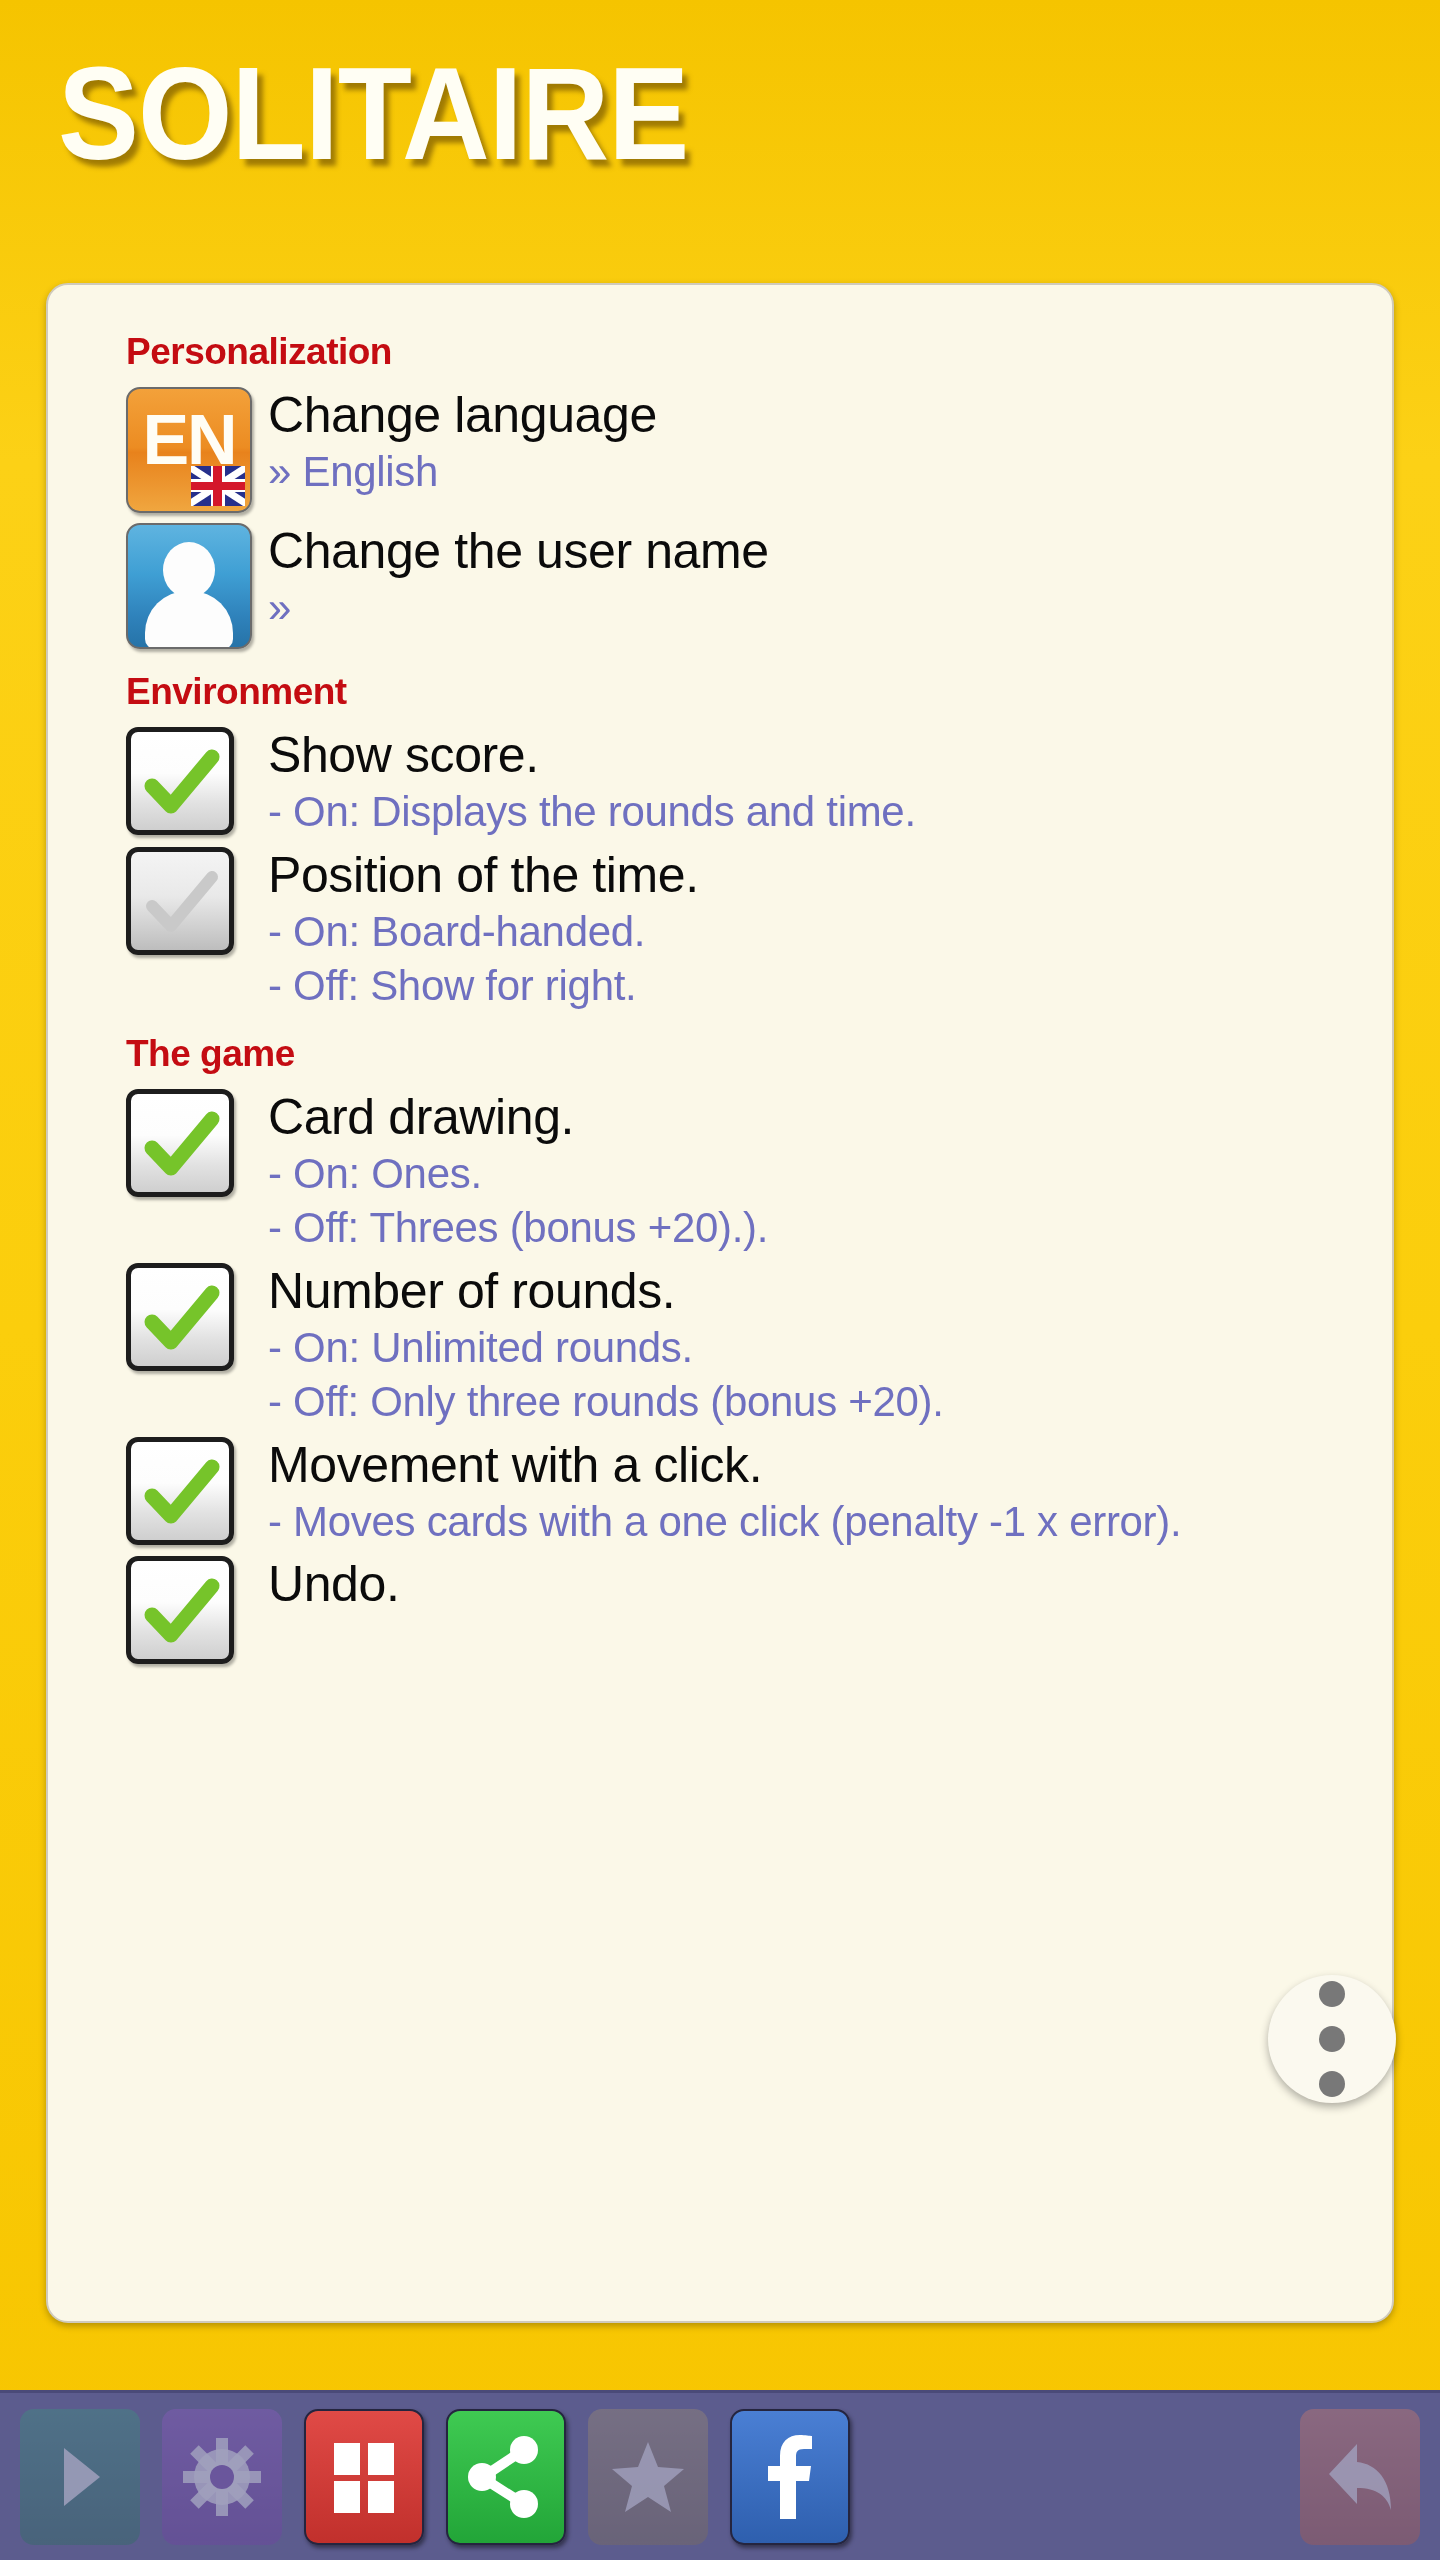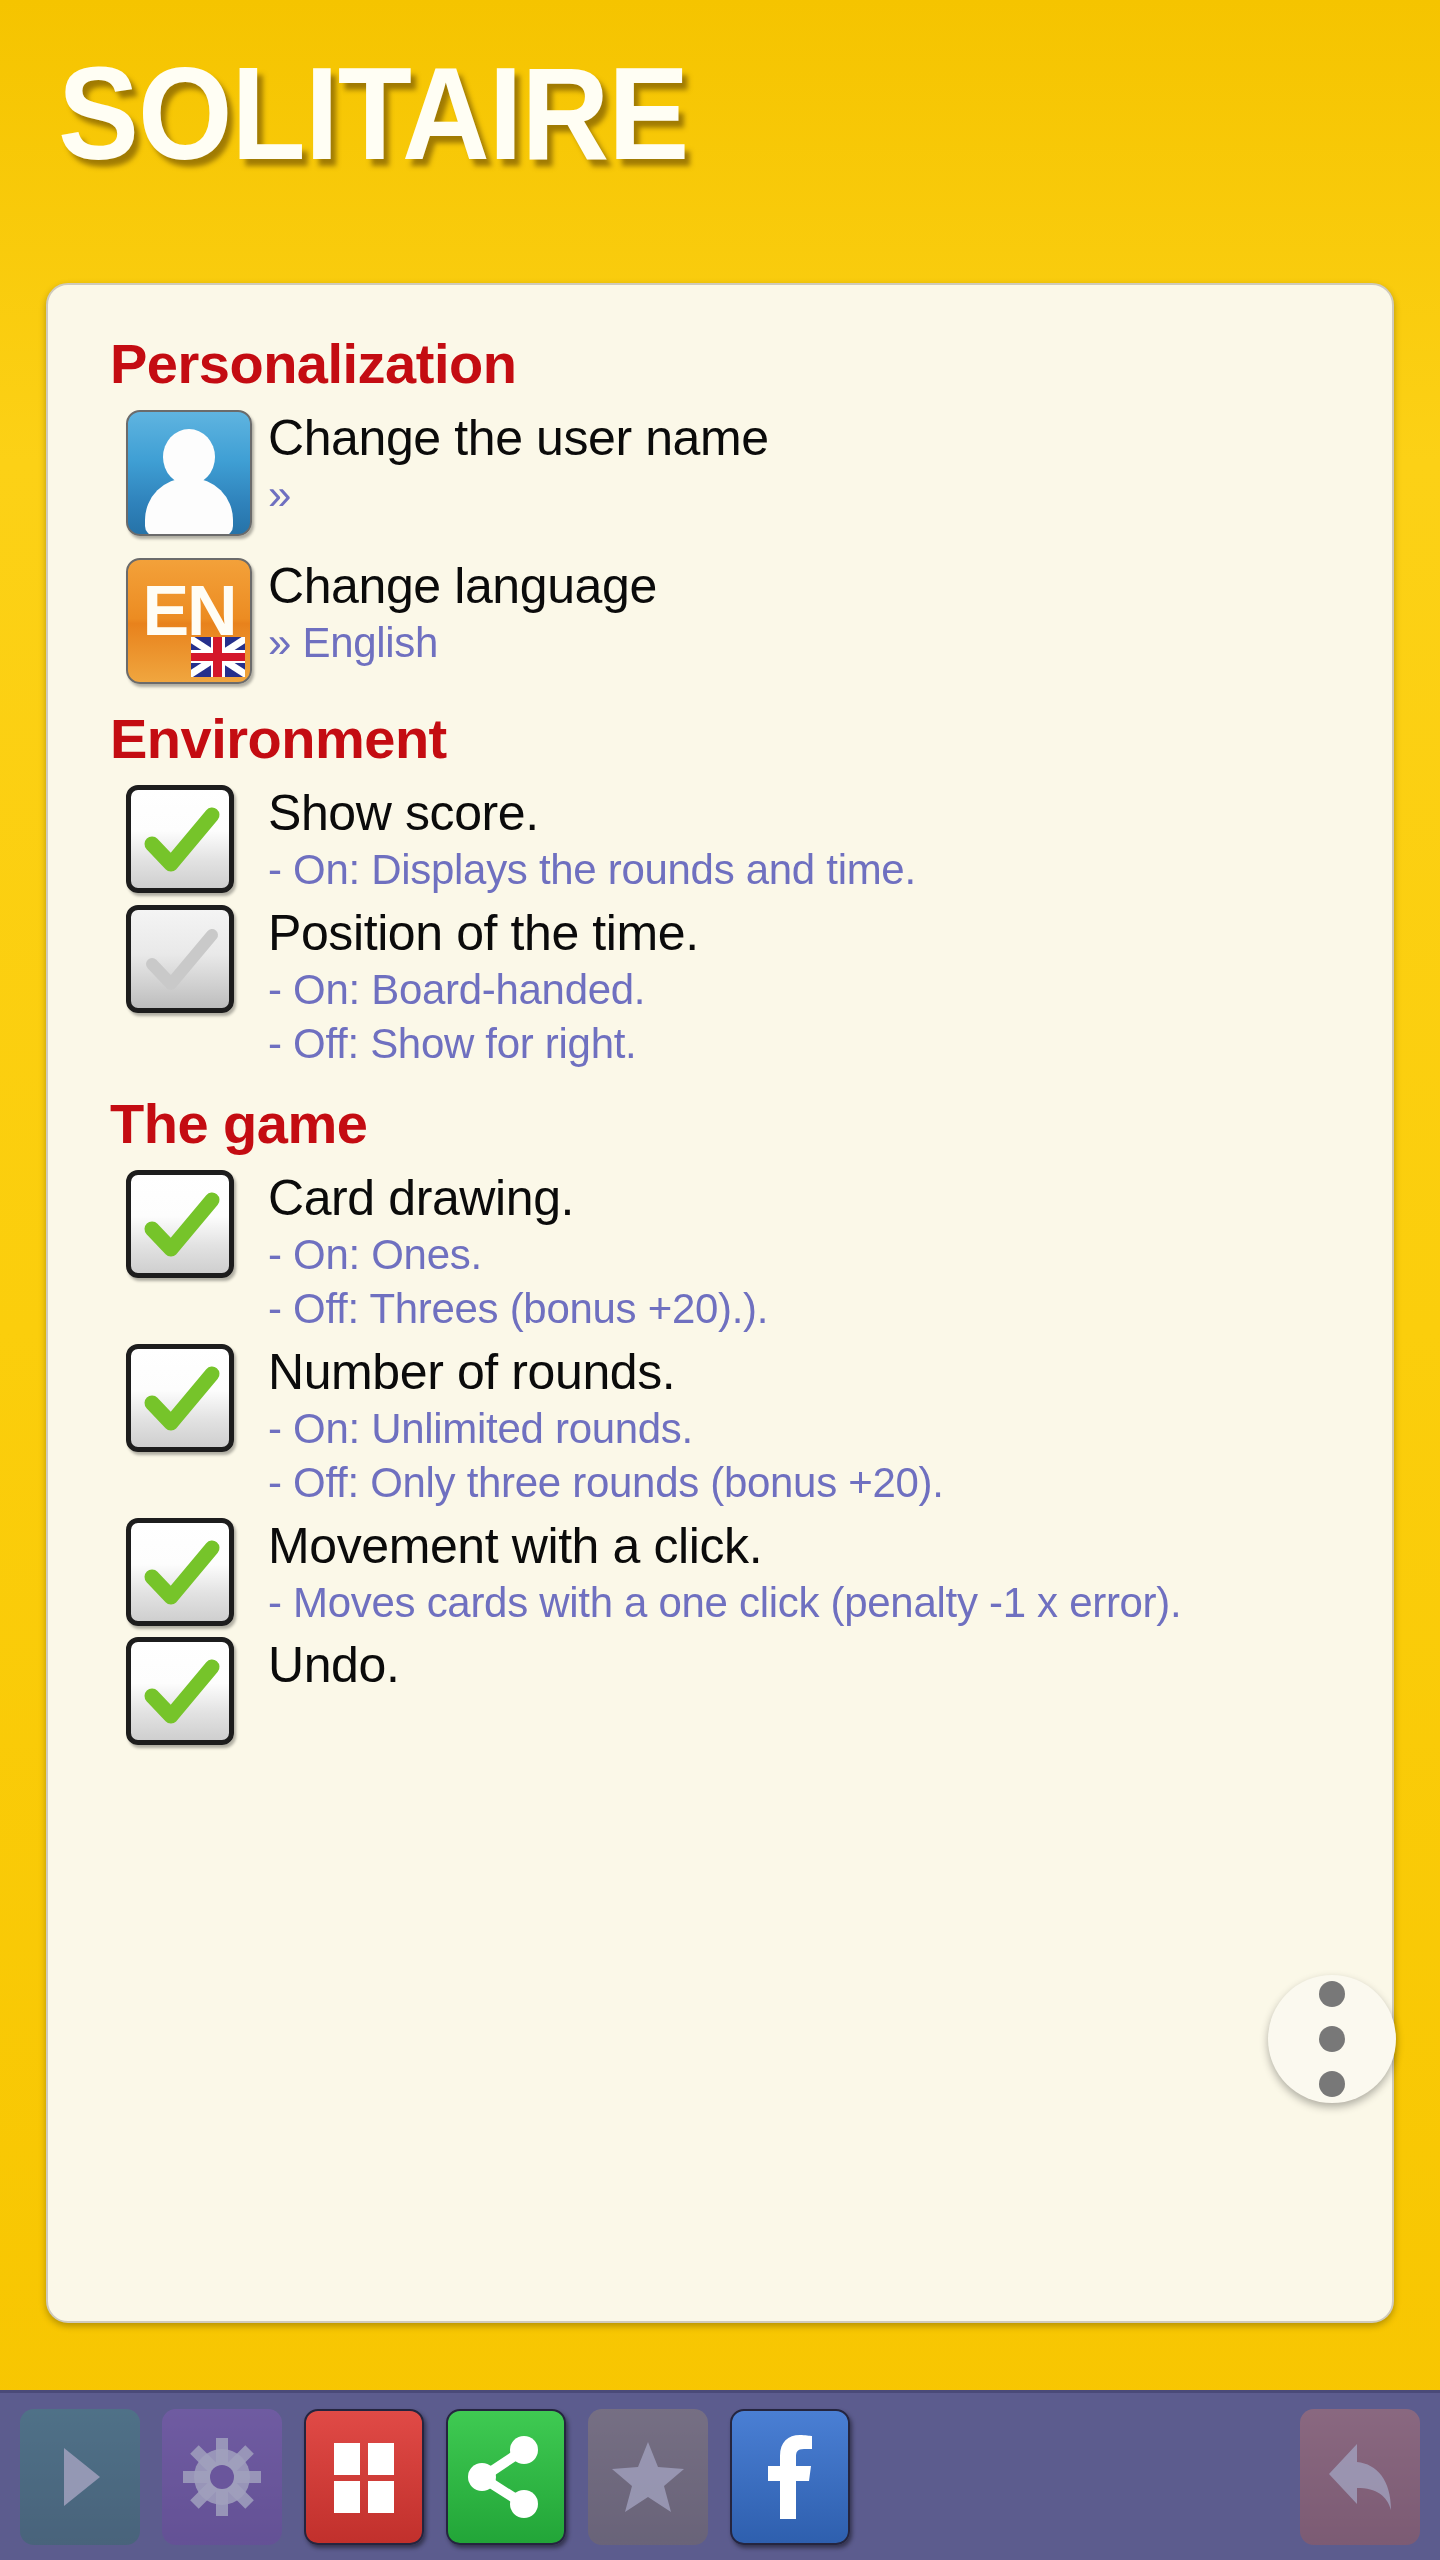--- a/index.html
+++ b/index.html
@@ -33,24 +33,24 @@
     border-radius:22px;
     border:2px solid #cfcabc;
     box-shadow:0 3px 7px rgba(0,0,0,.28);
     overflow:hidden;
     padding:46px 0 0 0;
   }
   .card-inner { padding:0 38px 0 38px; }
 
   h2.section {
     color:#c40c12;
-    font-size:56px;
+    font-size:37px;
     font-weight:bold;
     letter-spacing:-0.5px;
-    margin:0 0 14px 24px;
+    margin:0 0 14px 40px;
   }
   h2.section.tight { margin-top:22px; }
 
   .row { display:flex; align-items:flex-start; margin:0 0 10px 40px; }
   .row-icon { flex:0 0 auto; width:126px; }
   .row-body { flex:1 1 auto; padding-left:16px; padding-top:2px; }
 
   .row-title {
     font-size:50px;
     color:#0b0b0b;
@@ -186,50 +186,50 @@
 
 <div class="header">
   <div class="app-title">SOLITAIRE</div>
 </div>
 
 <div class="card">
   <div class="card-inner">
 
     <h2 class="section">Personalization</h2>
 
-    <div class="row" style="margin-bottom:22px;">
-      <div class="row-icon">
-        <div class="icon-user">
-          <div class="head"></div>
-            <div class="body"></div>
-        </div>
-      </div>
-      <div class="row-body">
-        <div class="row-title">Change the user name</div>
-        <div class="row-sub chev">»</div>
-      </div>
-    </div>
-
     <div class="row">
       <div class="row-icon">
         <div class="icon-lang">
           <div class="en">EN</div>
           <div class="uk-flag">
             <i class="d1"></i>
               <i class="d2"></i>
               <i class="hb"></i>
               <i class="vb"></i>
               <i class="hr"></i>
               <i class="vr"></i>
           </div>
         </div>
       </div>
       <div class="row-body">
         <div class="row-title">Change language</div>
         <div class="row-sub chev">» English</div>
+      </div>
+    </div>
+
+    <div class="row" style="margin-bottom:22px;">
+      <div class="row-icon">
+        <div class="icon-user">
+          <div class="head"></div>
+            <div class="body"></div>
+        </div>
+      </div>
+      <div class="row-body">
+        <div class="row-title">Change the user name</div>
+        <div class="row-sub chev">»</div>
       </div>
     </div>
 
     <h2 class="section tight">Environment</h2>
 
     <div class="row">
       <div class="row-icon">
         <div class="cb">
           <svg width="86" height="86" viewBox="0 0 86 86">
               <path d="M13 46 L32 66 L73 17" stroke="#76c42a" stroke-width="15" fill="none" stroke-linecap="round" stroke-linejoin="round"></path>

